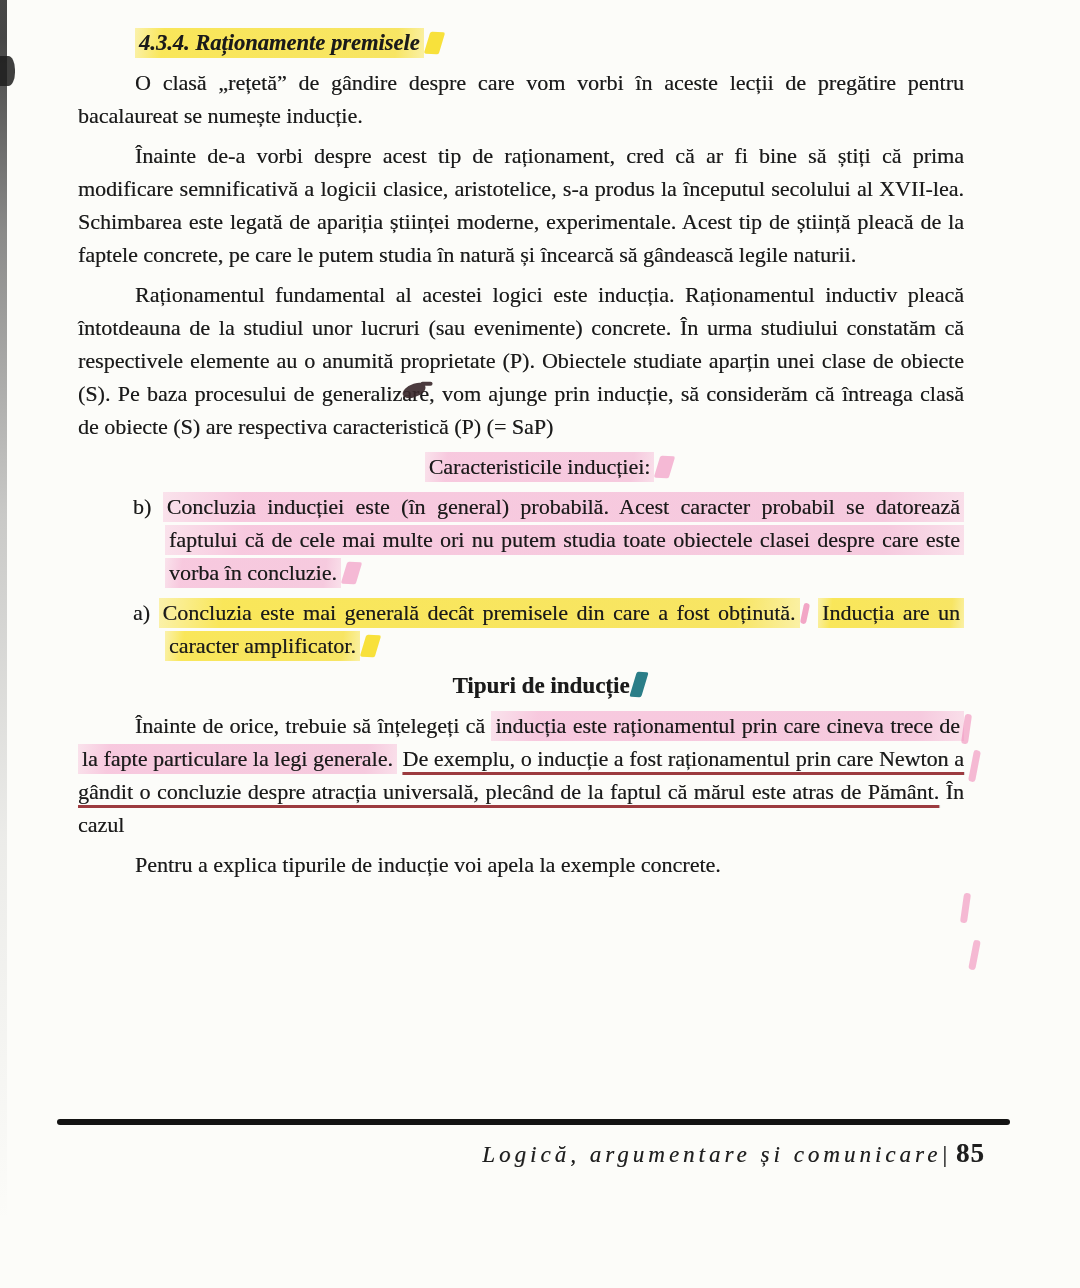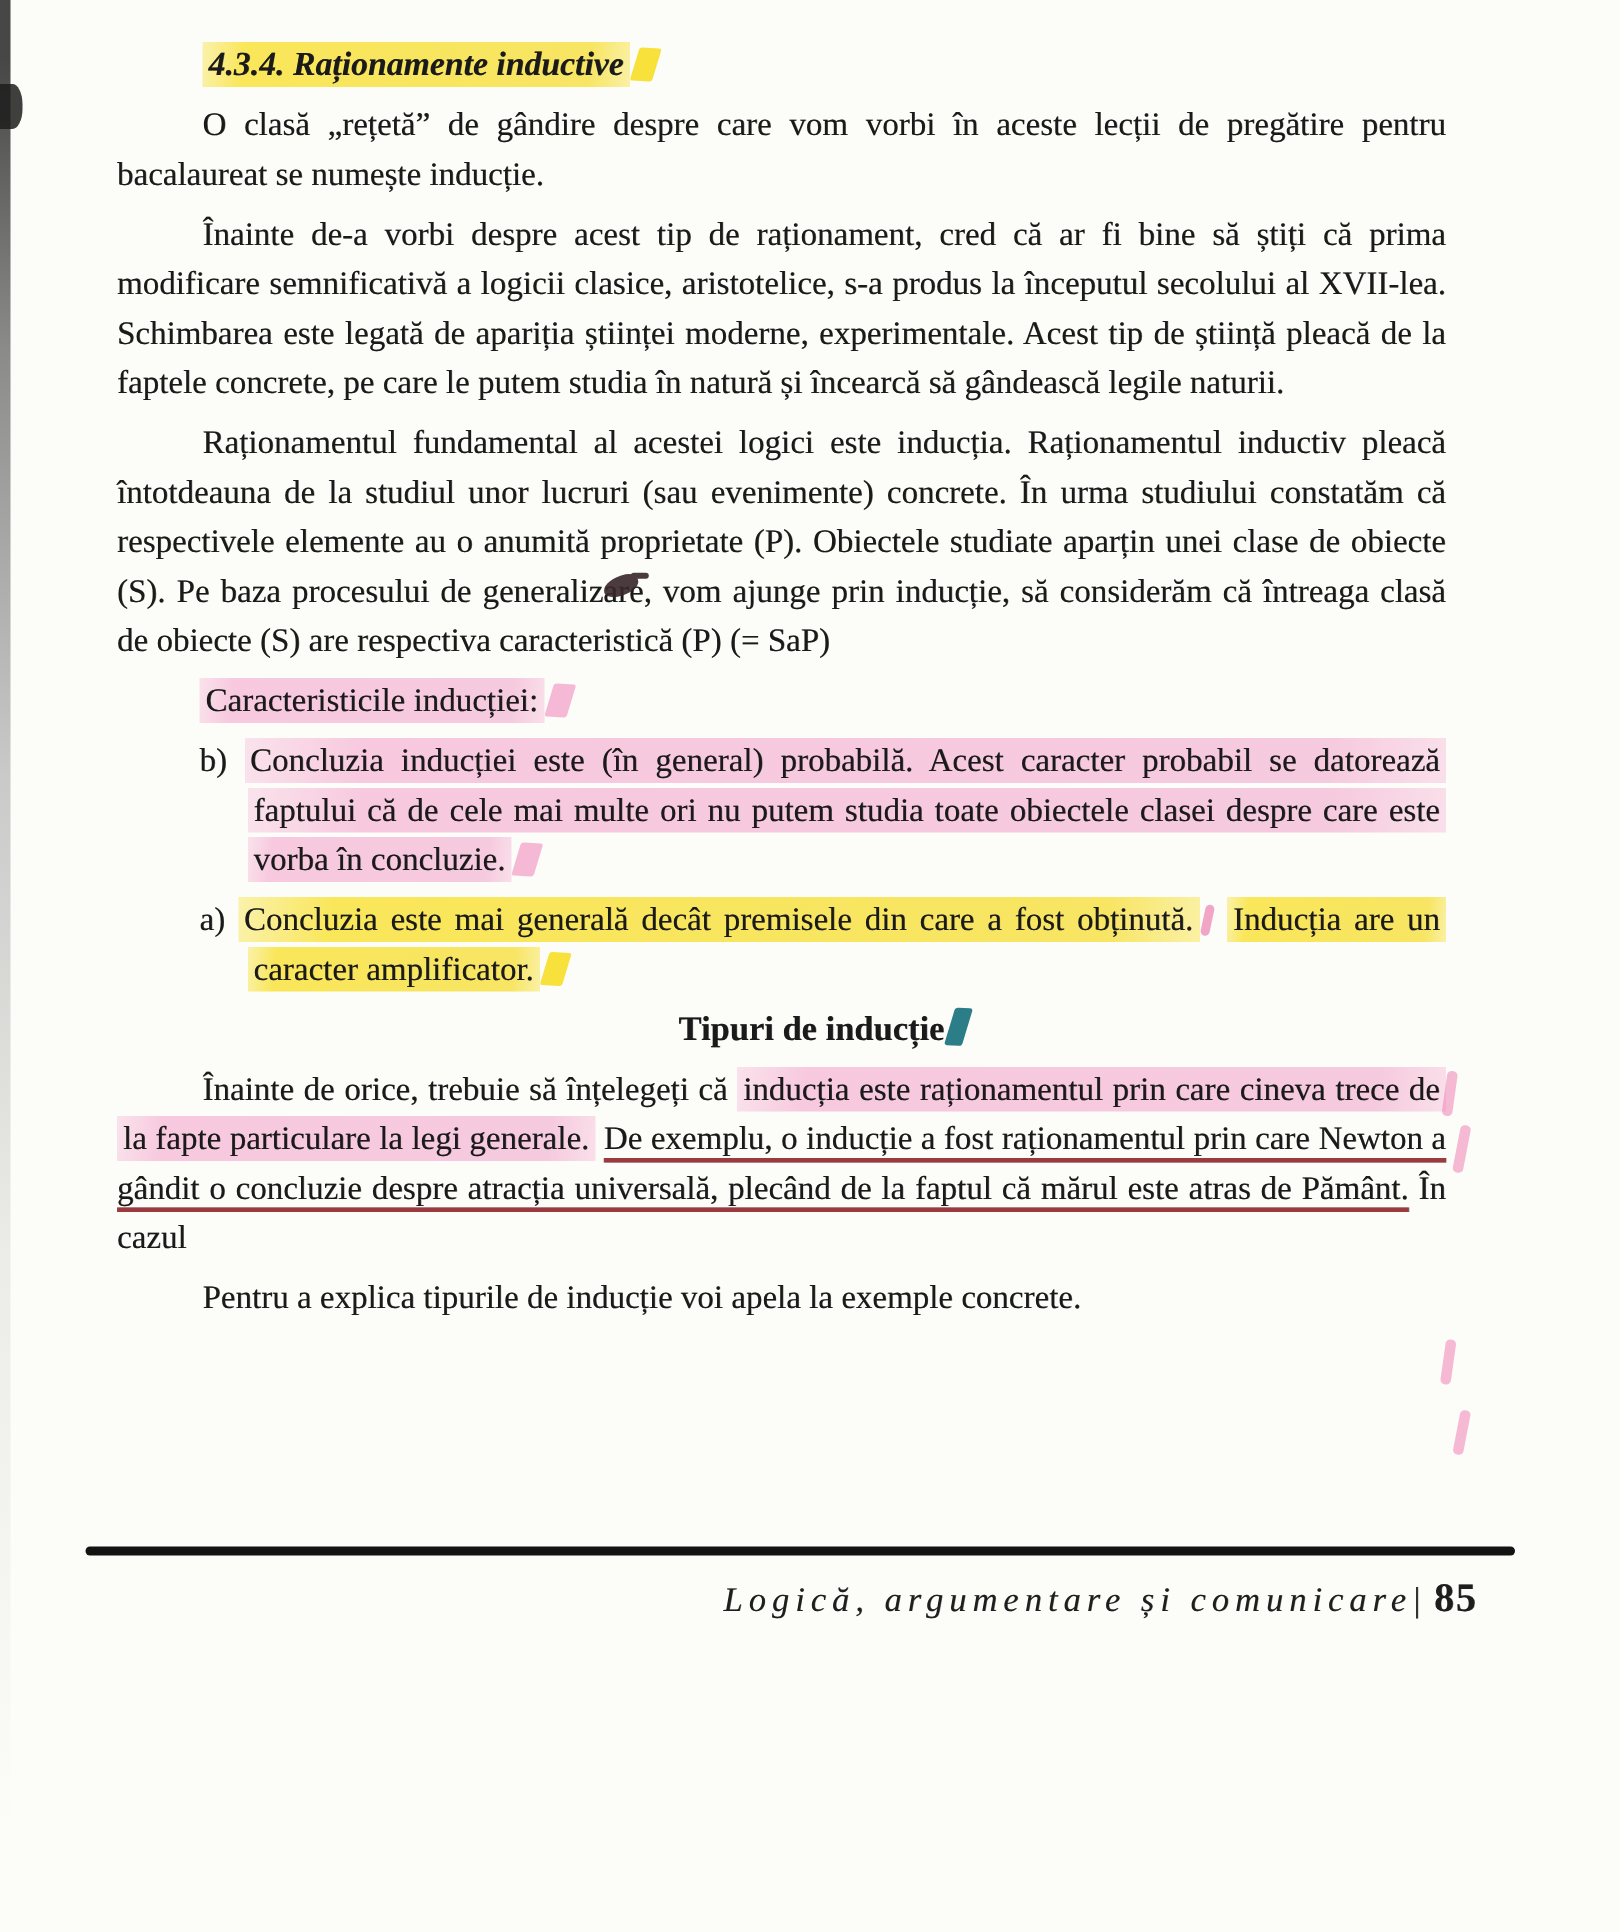--- a/index.html
+++ b/index.html
@@ -40,21 +40,21 @@
     font-size: 22px; line-height: 33px; text-align: justify;
     text-shadow: 0.3px 0 0 rgba(20,20,20,0.55);
   }
   .block { margin: 0 0 7px 0; }
   .para { text-indent: 57px; }
 
   .heading {
     font-size: 22.5px; font-weight: bold; font-style: italic;
     margin-left: 57px; text-align: left;
   }
-  .subhead-char { margin-left: 55px; text-align: left; }
+  .subhead-char { margin-left: 55px; text-align: center; }
   .subhead-types {
     margin-left: 55px; font-weight: bold; font-size: 23px;
     text-align: center; margin-top: 4px;
   }
   .list-item { padding-left: 87px; text-indent: -32px; }
 
   
   .hl-yellow {
     background: linear-gradient(97deg,
       rgba(248,222,28,0.35), rgba(248,222,28,0.72) 10%,
@@ -96,21 +96,21 @@
   .margin-tick {
     position: absolute; width: 7px; border-radius: 3px;
     background: rgba(238,130,180,0.55);
   }
   .mt1 { left: 963px; top: 714px; height: 30px; transform: rotate(8deg); }
   .mt2 { left: 971px; top: 750px; height: 32px; transform: rotate(11deg); }
   .mt3 { left: 962px; top: 893px; height: 30px; transform: rotate(8deg); }
   .mt4 { left: 971px; top: 940px; height: 30px; transform: rotate(11deg); }
 
   
-  .footer { position: absolute; left: 0; top: 1031px; width: 1080px; }
+  .footer { position: absolute; left: 0; top: 1119px; width: 1080px; }
   .rule {
     margin-left: 57px; width: 953px; height: 6px;
     background: #131313; border-radius: 3px;
   }
   .footer-text {
     margin-top: 13px; text-align: right; padding-right: 95px;
     font-size: 23px; color: #1e1e1e;
     text-shadow: 0.3px 0 0 rgba(20,20,20,0.5);
   }
   .book-title { font-style: italic; letter-spacing: 4px; }
@@ -120,21 +120,21 @@
 </head>
 <body>
 
 <div class="page">
 
   <div class="scan-edge"></div>
   <div class="corner-mark"></div>
 
   <main class="content">
 
-    <h2 class="heading block"><span class="hl-yellow">4.3.4. Raționamente inductive</span><span class="tail tail-yellow"></span></h2>
+    <h2 class="heading block"><span class="hl-yellow">4.3.4. Raționamente premisele</span><span class="tail tail-yellow"></span></h2>
 
     <p class="para block">O clasă „rețetă” de gândire despre care vom vorbi în aceste lecții de pregătire pentru bacalaureat se numește inducție.</p>
 
     <p class="para block">Înainte de-a vorbi despre acest tip de raționament, cred că ar fi bine să știți că prima modificare semnificativă a logicii clasice, aristotelice, s-a produs la începutul secolului al XVII-lea. Schimbarea este legată de apariția științei moderne, experimentale. Acest tip de știință pleacă de la faptele concrete, pe care le putem studia în natură și încearcă să gândească legile naturii.</p>
 
 
     <p class="para block">Raționamentul fundamental al acestei logici este inducția. Raționamentul inductiv pleacă întotdeauna de la studiul unor lucruri (sau evenimente) concrete. În urma studiului constatăm că respectivele elemente au o anumită proprietate (P). Obiectele studiate aparțin unei clase de obiecte (S). Pe baza procesului de generalizare, vom ajunge prin inducție, să considerăm că întreaga clasă de obiecte (S) are respectiva caracteristică (P) (= SaP)</p>
 
     <p class="subhead-char block"><span class="hl-pink">Caracteristicile inducției:</span><span class="tail tail-pink"></span></p>
 

